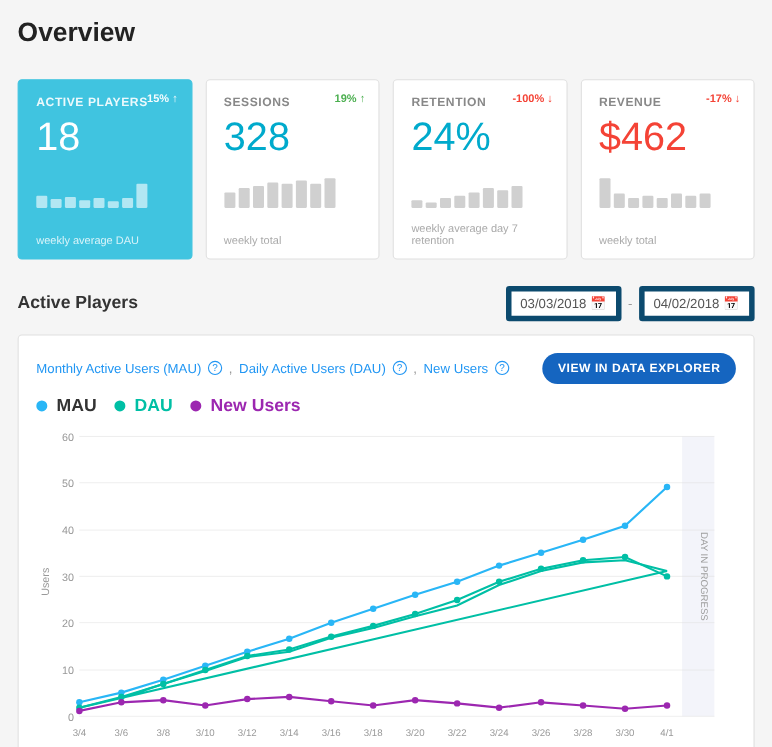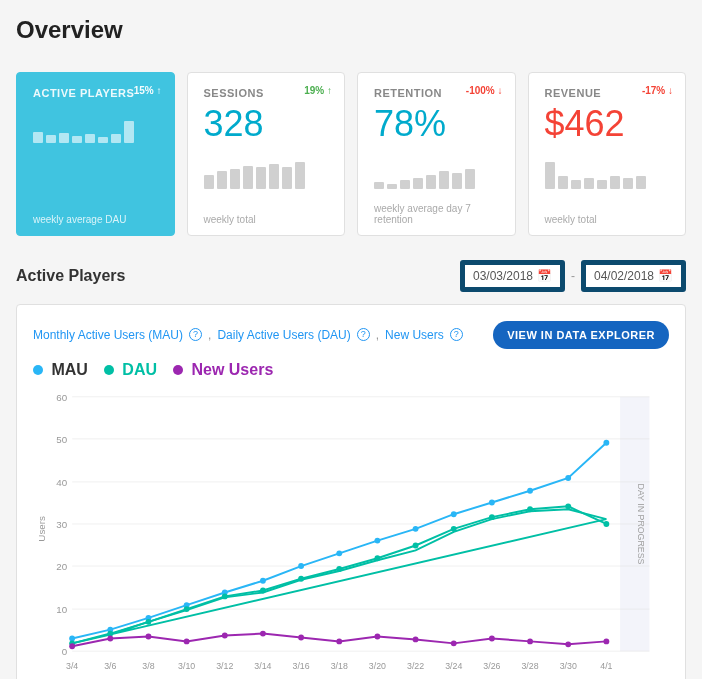--- a/index.html
+++ b/index.html
@@ -55,20 +55,21 @@
 </head>
 <body>
 
 <h1 class="page-title">Overview</h1>
 
 <div class="stats-row">
 
   <div class="stat-card active-players">
     <div class="card-title">ACTIVE PLAYERS</div>
     <div class="badge up">15% ↑</div>
+    <div class="card-value">18</div>
     <div class="mini-chart">
       <div class="mini-bar" style="height:30%;"></div>
       <div class="mini-bar" style="height:22%;"></div>
       <div class="mini-bar" style="height:28%;"></div>
       <div class="mini-bar" style="height:20%;"></div>
       <div class="mini-bar" style="height:26%;"></div>
       <div class="mini-bar" style="height:18%;"></div>
       <div class="mini-bar" style="height:24%;"></div>
       <div class="mini-bar" style="height:60%;"></div>
     </div>
@@ -88,21 +89,21 @@
       <div class="mini-bar gray" style="height:70%;"></div>
       <div class="mini-bar gray" style="height:60%;"></div>
       <div class="mini-bar gray" style="height:75%;"></div>
     </div>
     <div class="card-sub">weekly total</div>
   </div>
 
   <div class="stat-card">
     <div class="card-title">RETENTION</div>
     <div class="badge down">-100% ↓</div>
-    <div class="card-value">78%</div>
+    <div class="card-value">24%</div>
     <div class="mini-chart">
       <div class="mini-bar gray" style="height:20%;"></div>
       <div class="mini-bar gray" style="height:15%;"></div>
       <div class="mini-bar gray" style="height:25%;"></div>
       <div class="mini-bar gray" style="height:30%;"></div>
       <div class="mini-bar gray" style="height:40%;"></div>
       <div class="mini-bar gray" style="height:50%;"></div>
       <div class="mini-bar gray" style="height:45%;"></div>
       <div class="mini-bar gray" style="height:55%;"></div>
     </div>

